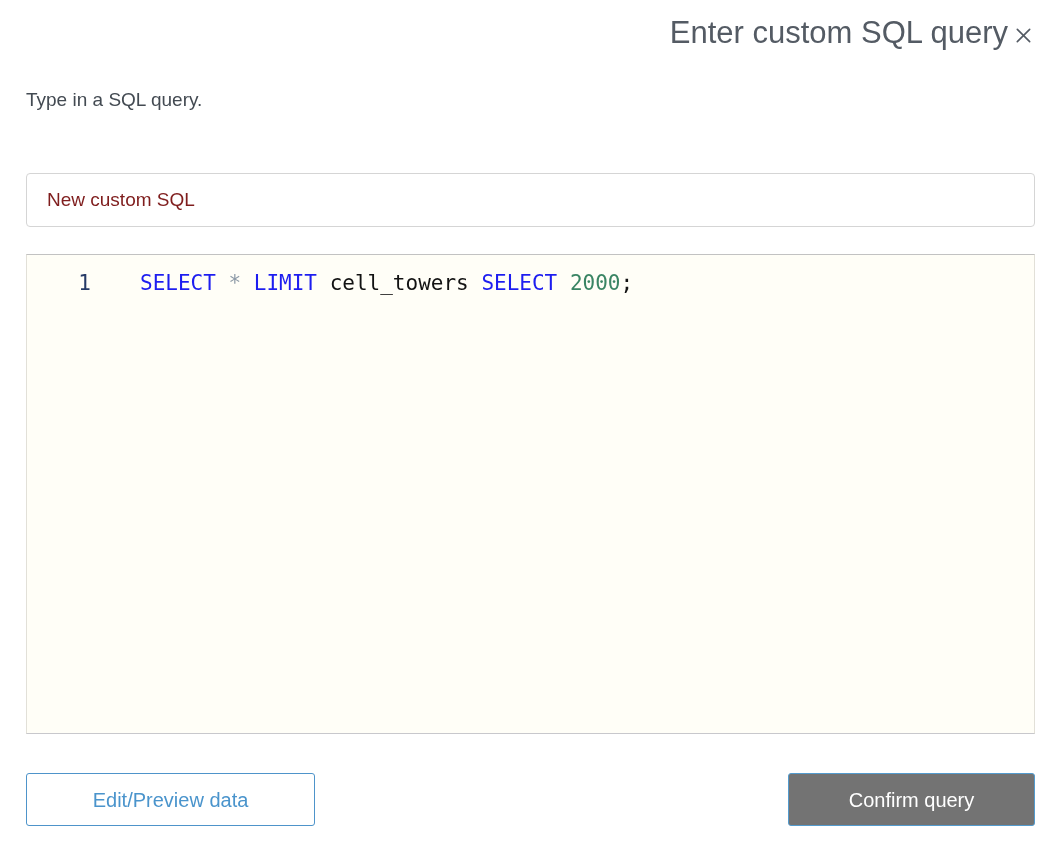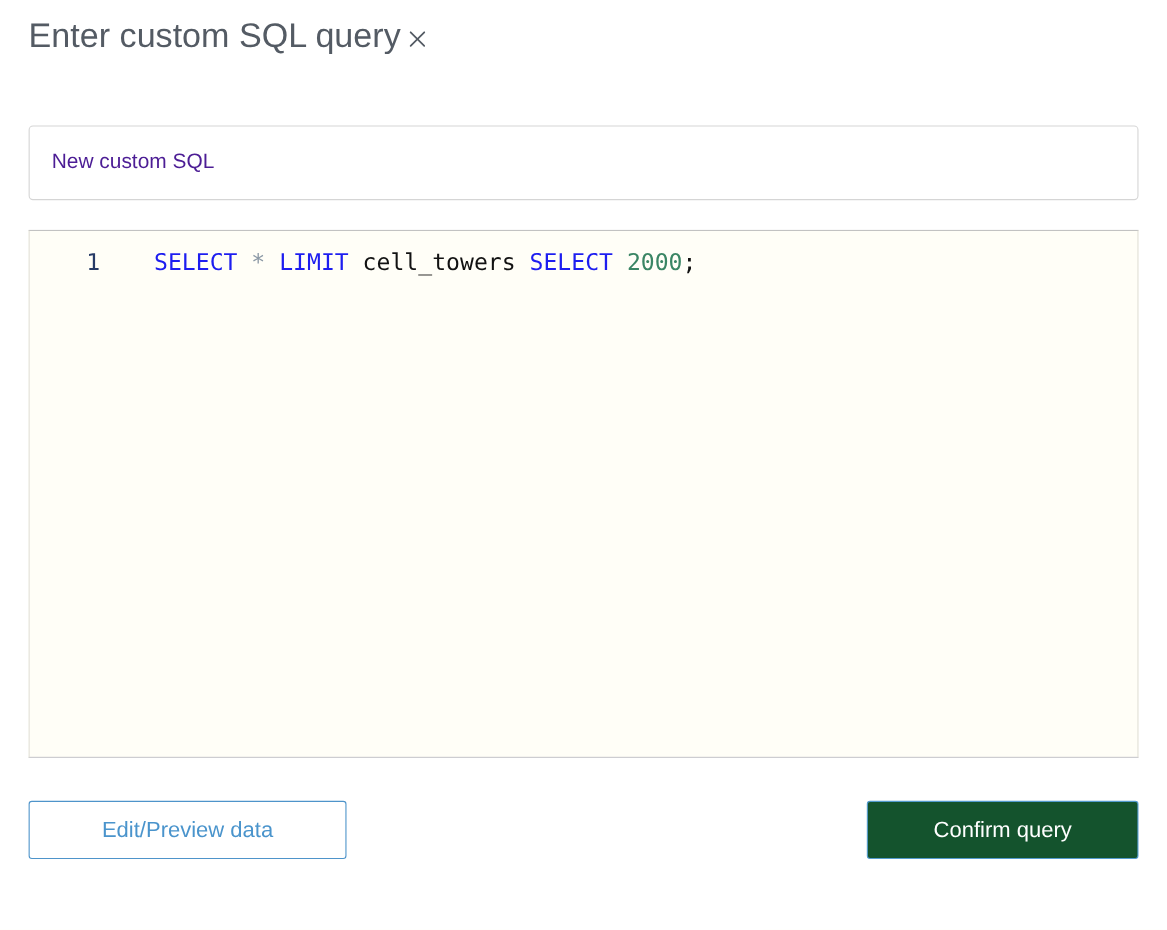--- a/index.html
+++ b/index.html
@@ -13,21 +13,21 @@
     overflow: hidden;
   }
   .dialog {
     width: 1061px;
     height: 845px;
     padding: 0 26px;
     position: relative;
   }
   .dialog-header {
     display: flex;
-    justify-content: flex-start;
+    justify-content: flex-end;
     align-items: flex-start;
     padding-top: 12px;
   }
   .dialog-title {
     margin: 0;
     font-size: 31px;
     font-weight: 400;
     color: #545b64;
     line-height: 42px;
   }
@@ -43,28 +43,28 @@
   .dialog-subtitle {
     margin: 0;
     margin-top: 33px;
     font-size: 19px;
     color: #434a52;
     line-height: 26px;
   }
   .name-input {
     display: block;
     width: 1009px;
-    height: 68px;
+    height: 54px;
     margin-top: 60px;
     border: 1px solid #d5d5d5;
     border-radius: 4px;
     padding: 0 20px;
     font-family: "Liberation Sans", sans-serif;
     font-size: 19px;
-    color: #4c1d95;
+    color: #7f1d1d;
     background: #ffffff;
     outline: none;
   }
   .sql-editor {
     margin-top: 27px;
     width: 1009px;
     height: 480px;
     background: #fffef7;
     border: 1px solid #e2e0d8;
     border-top: 1px solid #c2c2c2;
@@ -110,40 +110,41 @@
     line-height: 1;
   }
   .btn-secondary {
     width: 289px;
     background: #ffffff;
     border: 1px solid #4e94ca;
     color: #4a94cc;
   }
   .btn-primary {
     width: 247px;
-    background: #14532d;
+    background: #737373;
     border: 1px solid #539bce;
     color: #ffffff;
   }
 </style>
 </head>
 <body>
 
 <div class="dialog">
 
   <div class="dialog-header">
     <h1 class="dialog-title">Enter custom SQL query</h1>
     <button class="close-btn">
       <svg width="19" height="19" viewBox="0 0 20 20">
         <line x1="3.5" y1="3.5" x2="16.5" y2="16.5" stroke="#545b64" stroke-width="1.7" stroke-linecap="round"></line>
         <line x1="16.5" y1="3.5" x2="3.5" y2="16.5" stroke="#545b64" stroke-width="1.7" stroke-linecap="round"></line>
       </svg>
     </button>
   </div>
 
+  <p class="dialog-subtitle">Type in a SQL query.</p>
 
   <input class="name-input" type="text" value="New custom SQL" style="">
 
   <div class="sql-editor">
     <div class="code-line">
       <span class="gutter-cell">1</span>
       <span class="code-cell"><span class="tok-kw">SELECT</span><span class="tok-op"> * </span><span class="tok-kw">LIMIT</span><span class="tok-id"> cell_towers </span><span class="tok-kw">SELECT</span><span class="tok-num"> 2000</span><span class="tok-punct">;</span></span>
     </div>
   </div>
 

